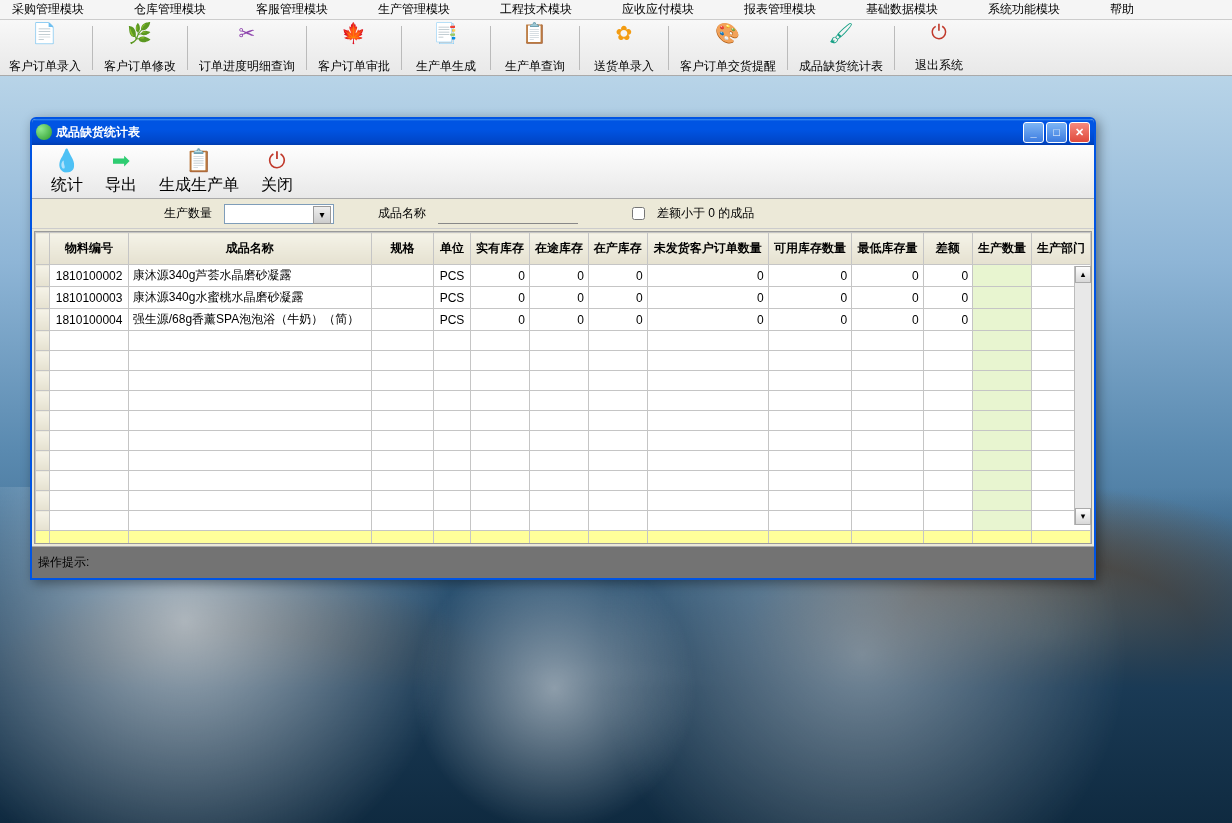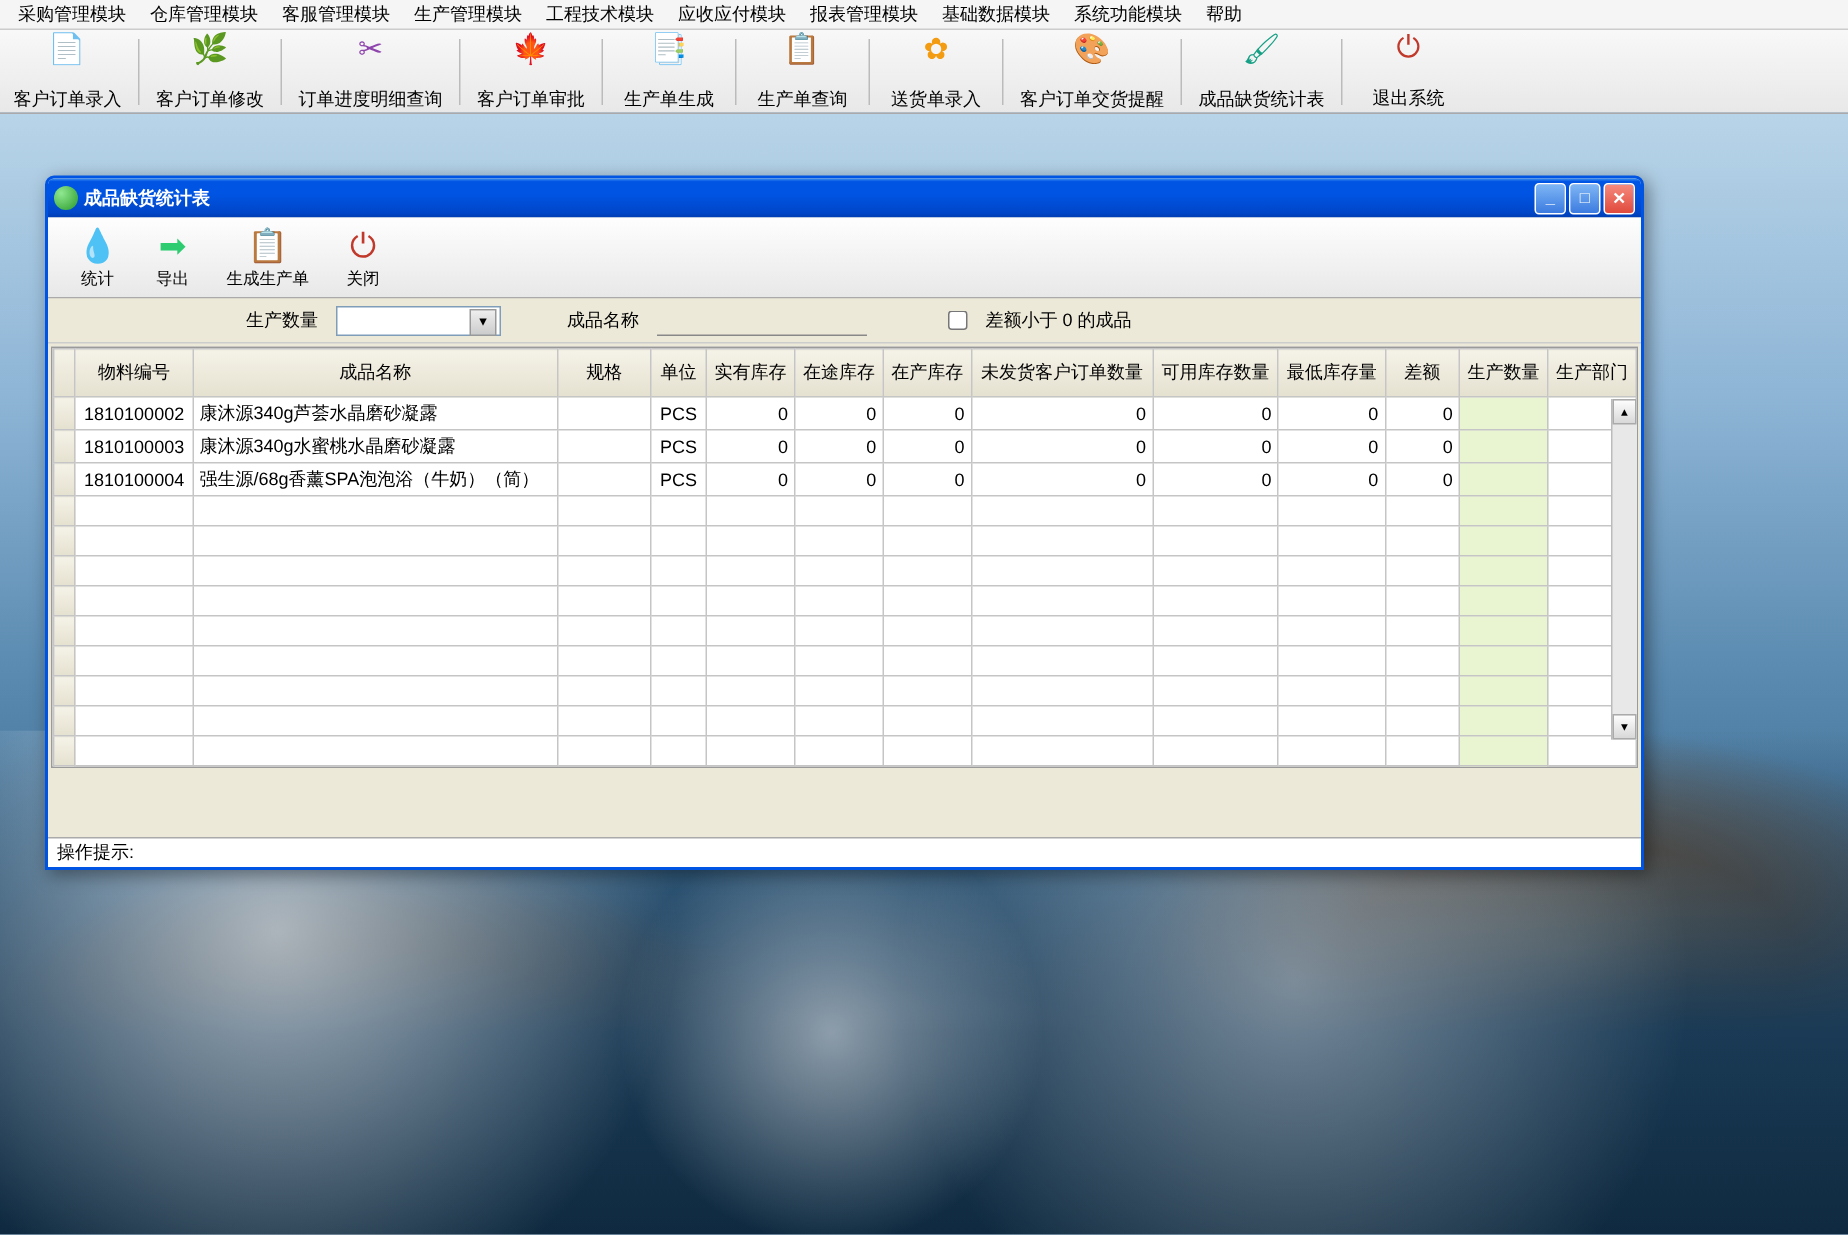--- a/index.html
+++ b/index.html
@@ -14,20 +14,21 @@
 }
 
 
 .menubar {
   background: #f5f5f5;
   border-bottom: 1px solid #ccc;
   height: 20px;
   display: flex;
   align-items: center;
   padding: 0 4px;
+  gap: 34px;
 }
 .menubar span {
   padding: 2px 8px;
   cursor: default;
   font-size: 12px;
 }
 
 
 .main-toolbar {
   background: linear-gradient(180deg, #f8f8f8 0%, #e8e8e8 100%);
@@ -127,21 +128,21 @@
   display: flex;
   align-items: center;
   padding: 0 8px;
 }
 .ct-btn {
   display: flex; flex-direction: column; align-items: center;
   padding: 2px 10px; cursor: pointer;
   border: 1px solid transparent; border-radius: 3px;
 }
 .ct-icon { width: 28px; height: 28px; display:flex; align-items:center; justify-content:center; font-size:22px; }
-.ct-label { font-size: 11px; }
+.ct-label { font-size: 16px; }
 
 
 .filter-row {
   height: 30px;
   background: #ece9d8;
   display: flex;
   align-items: center;
   padding: 0 20px;
   gap: 12px;
   border-bottom: 1px solid #ccc;
@@ -169,41 +170,41 @@
 table.grid { border-collapse: collapse; width: 100%; }
 table.grid th, table.grid td {
   border: 1px solid #c5c5c5;
   font-size: 12px;
   padding: 2px 4px;
   height: 20px;
   white-space: nowrap;
 }
 table.grid th {
   background: linear-gradient(180deg,#f5f3e8,#e5e1d0);
-  font-weight: normal;
+  font-weight: bold;
   text-align: center;
   height: 32px;
 }
 table.grid td.num { text-align: right; }
 table.grid td.ctr { text-align: center; }
 tr.selected td { background: #d8e8f8; }
 tr.selected td.spec-cell { background: #1a4ba8; color: #fff; }
 td.rowhdr { background: linear-gradient(180deg,#f5f3e8,#e5e1d0); width: 14px; }
 tr.selected td.rowhdr::before { content: "▸"; font-size: 10px; color: #333; }
 td.prod-qty { background: #e8f5d0; }
 tr.sumrow td { background: #ffff9a; height: 18px; }
 
 
 .vscroll { position: absolute; right: 0; top: 34px; bottom: 18px; width: 17px; background: #e8e8e8; border-left: 1px solid #bbb; }
 .vscroll .arrow { height: 17px; background: linear-gradient(180deg,#fdfdfd,#d8d8d8); border:1px solid #aaa; text-align:center; font-size:9px; line-height:15px; }
 
 
 .statusbar {
-  height: 20px; background: #ffffff; border-top: 1px solid #aaa;
-  display: flex; align-items: center; padding: 0 6px; font-size: 12px; margin-top: 44px;
+  height: 32px; background: #737373; border-top: 1px solid #aaa;
+  display: flex; align-items: center; padding: 0 6px; font-size: 12px;
 }
 </style>
 </head>
 <body>
 
 <div class="menubar" id="menubar">
     <span>采购管理模块</span>
     <span>仓库管理模块</span>
     <span>客服管理模块</span>
     <span>生产管理模块</span>

